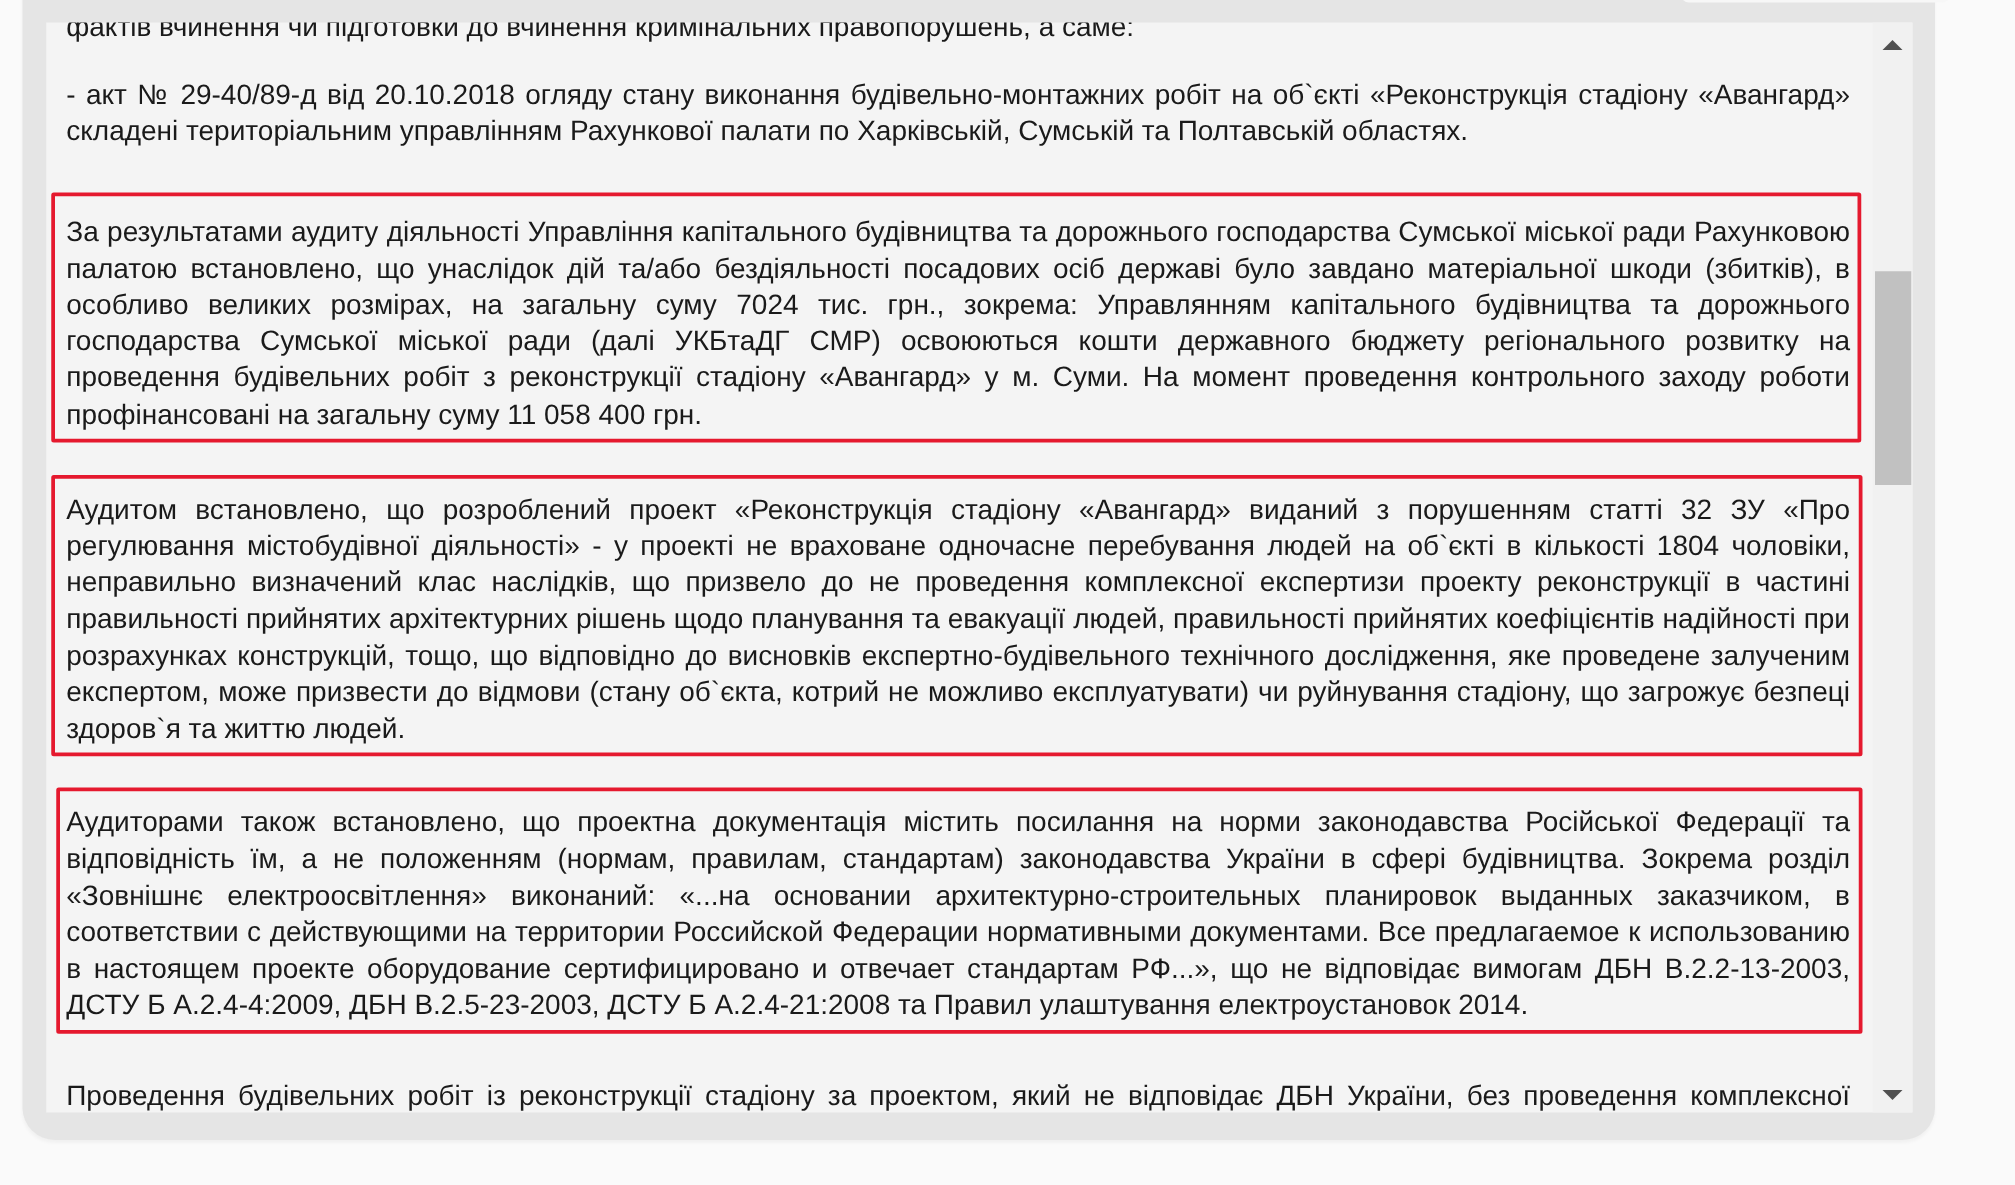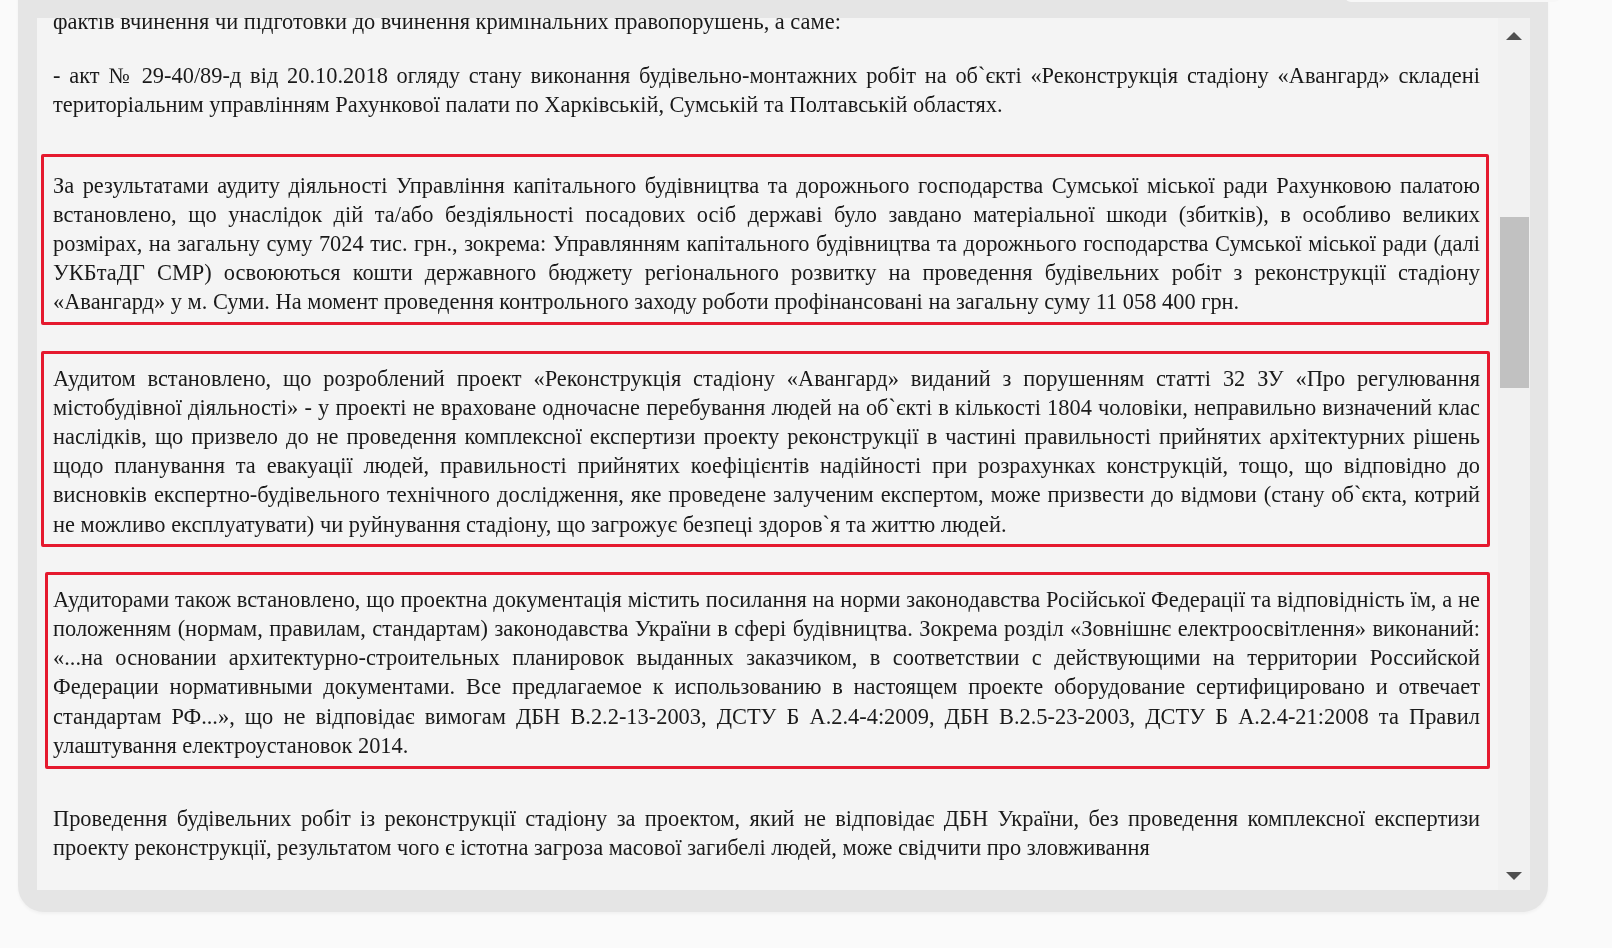--- a/index.html
+++ b/index.html
@@ -27,21 +27,21 @@
     position: absolute;
     left: 37px; top: 18px;
     width: 1493px; height: 872px;
     background: #f4f4f4;
     overflow: hidden;
   }
   .content {
     position: absolute;
     left: 16px; top: -11px;
     width: 1427px;
-    font-family: Liberation Serif, serif;
+    font-family: Liberation Sans, sans-serif;
     font-size: 22.4px;
     line-height: 29.2px;
     color: #1a1a1a;
     text-align: justify;
   }
   .content p {
     margin: 0 0 25px 0;
   }
   .hl {
     position: relative;

